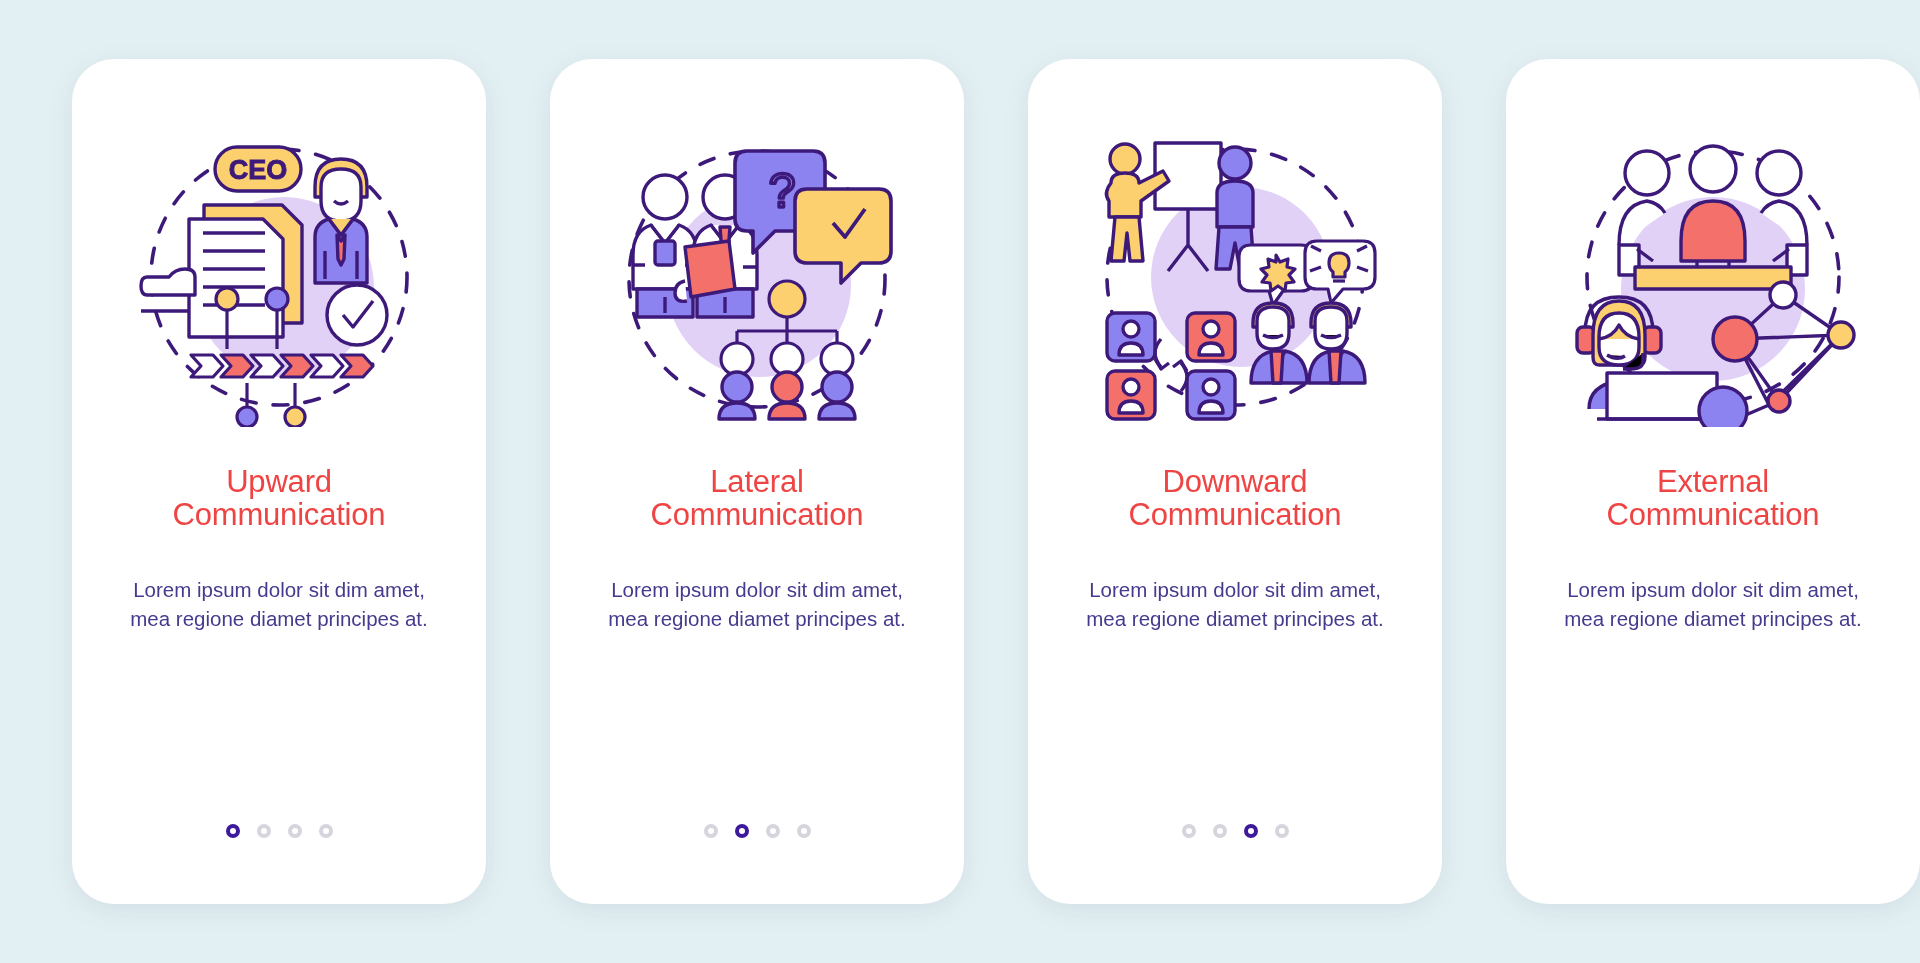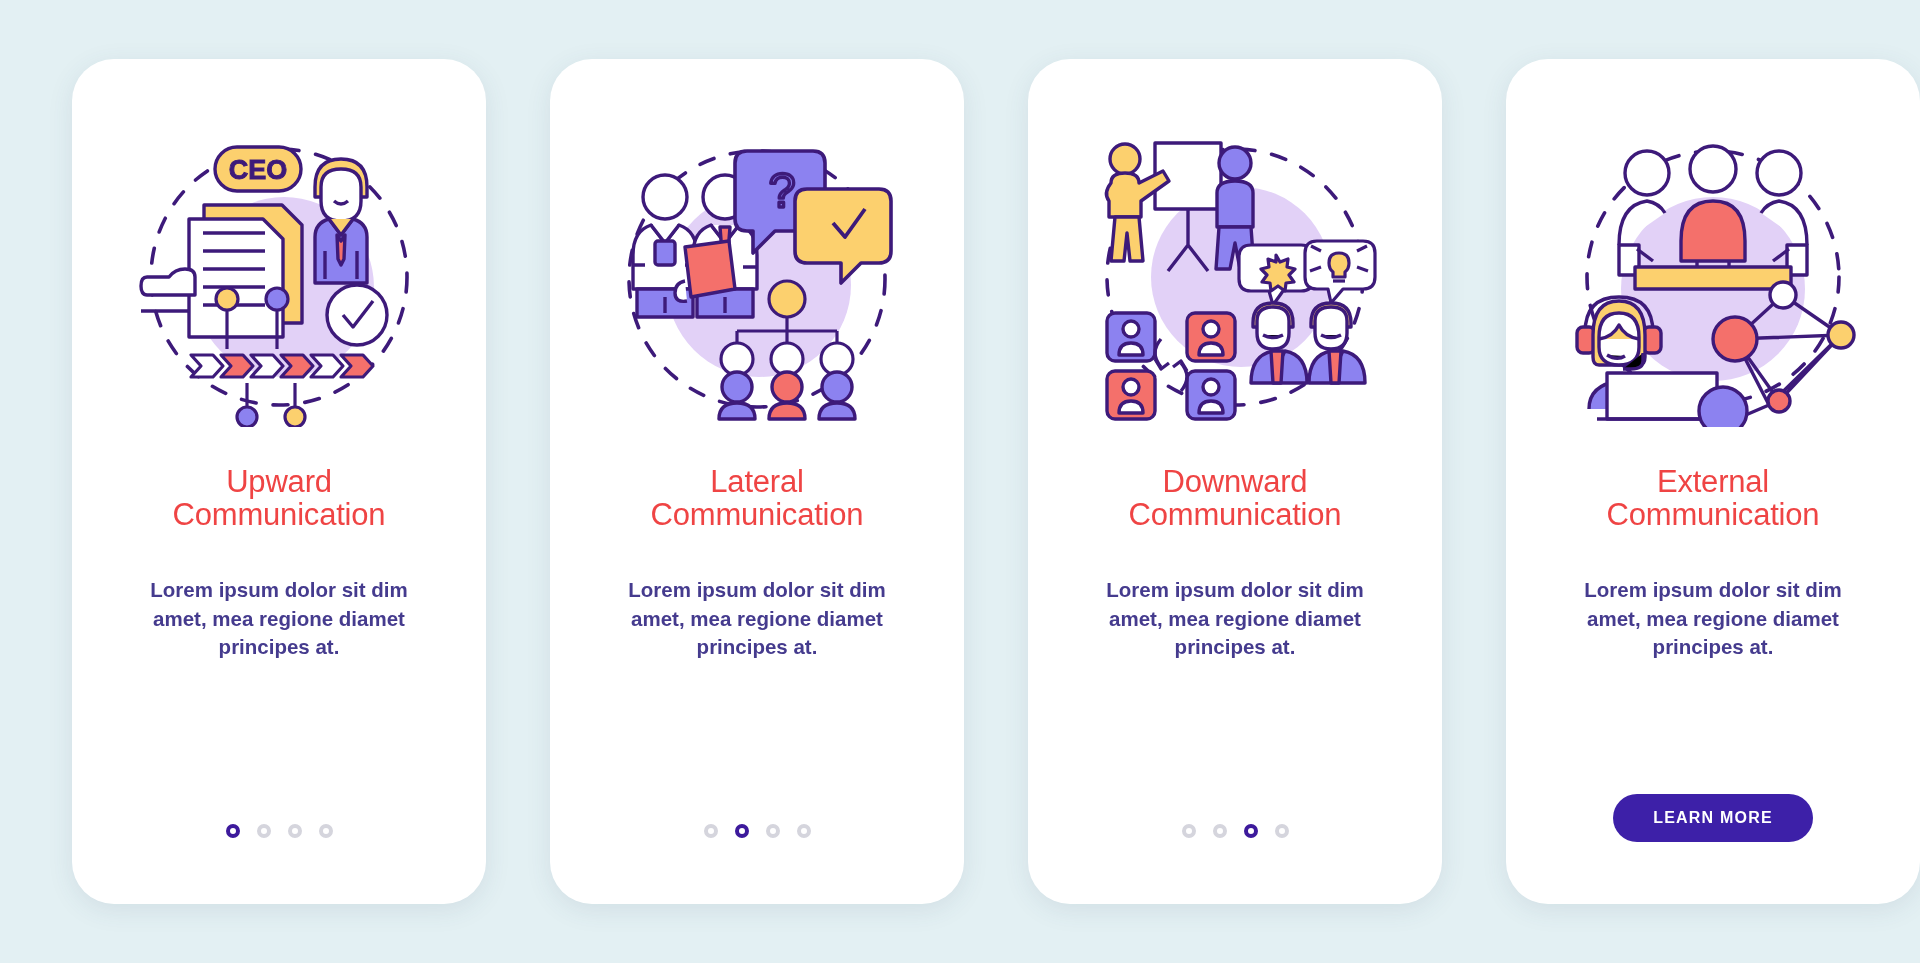--- a/index.html
+++ b/index.html
@@ -54,21 +54,21 @@
     letter-spacing: -0.2px;
   }
 
   .card-desc {
     margin-top: 44px;
     font-size: 20.5px;
     line-height: 1.4;
     color: #453b8e;
     text-align: center;
     max-width: 300px;
-    font-weight: bold;
+    font-weight: normal;
   }
 
   .spacer { flex: 1 1 auto; }
 
   .dots {
     display: flex;
     gap: 17px;
     align-items: center;
     justify-content: center;
     margin-bottom: 26px;
@@ -396,16 +396,15 @@
 
     <div class="card-title">
       <span>External</span><br>
       <span>Communication</span>
     </div>
 
     <div class="card-desc">Lorem ipsum dolor sit dim amet, mea regione diamet principes at.</div>
 
     <div class="spacer"></div>
 
-    <button class="learn-more-btn">LEARN MORE</button>
   </div>
 
 </div>
 
 </body></html>

